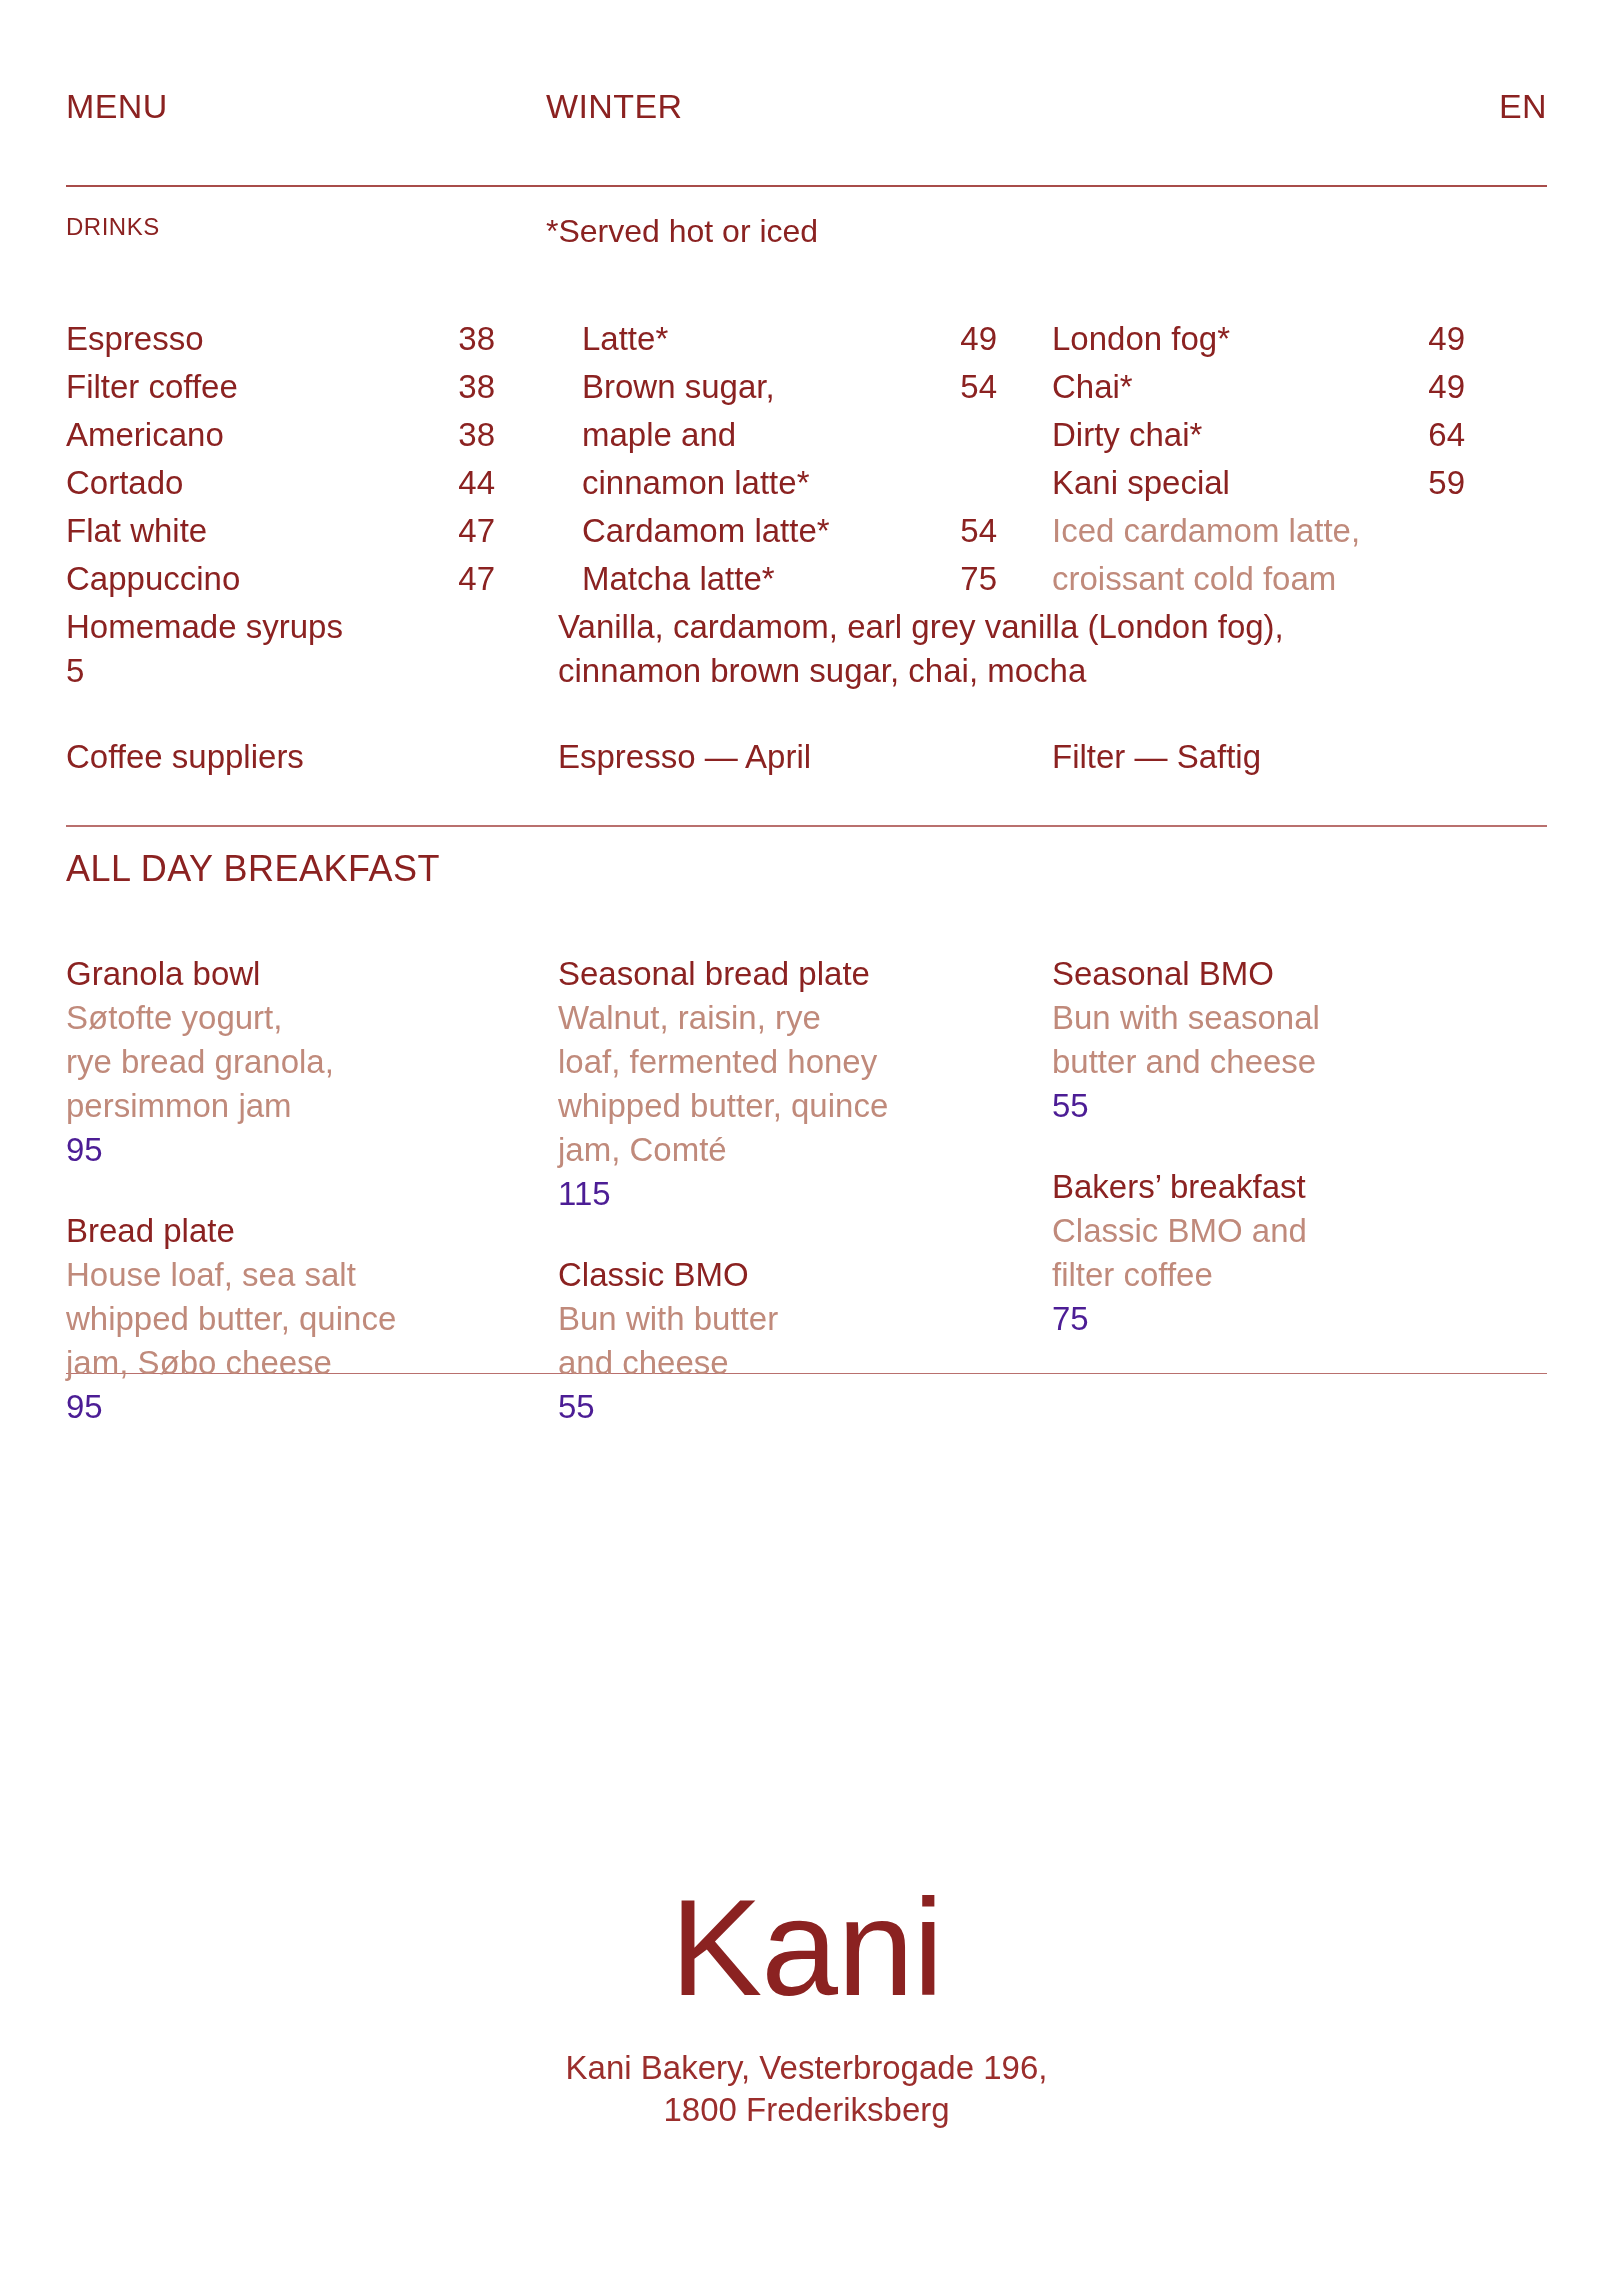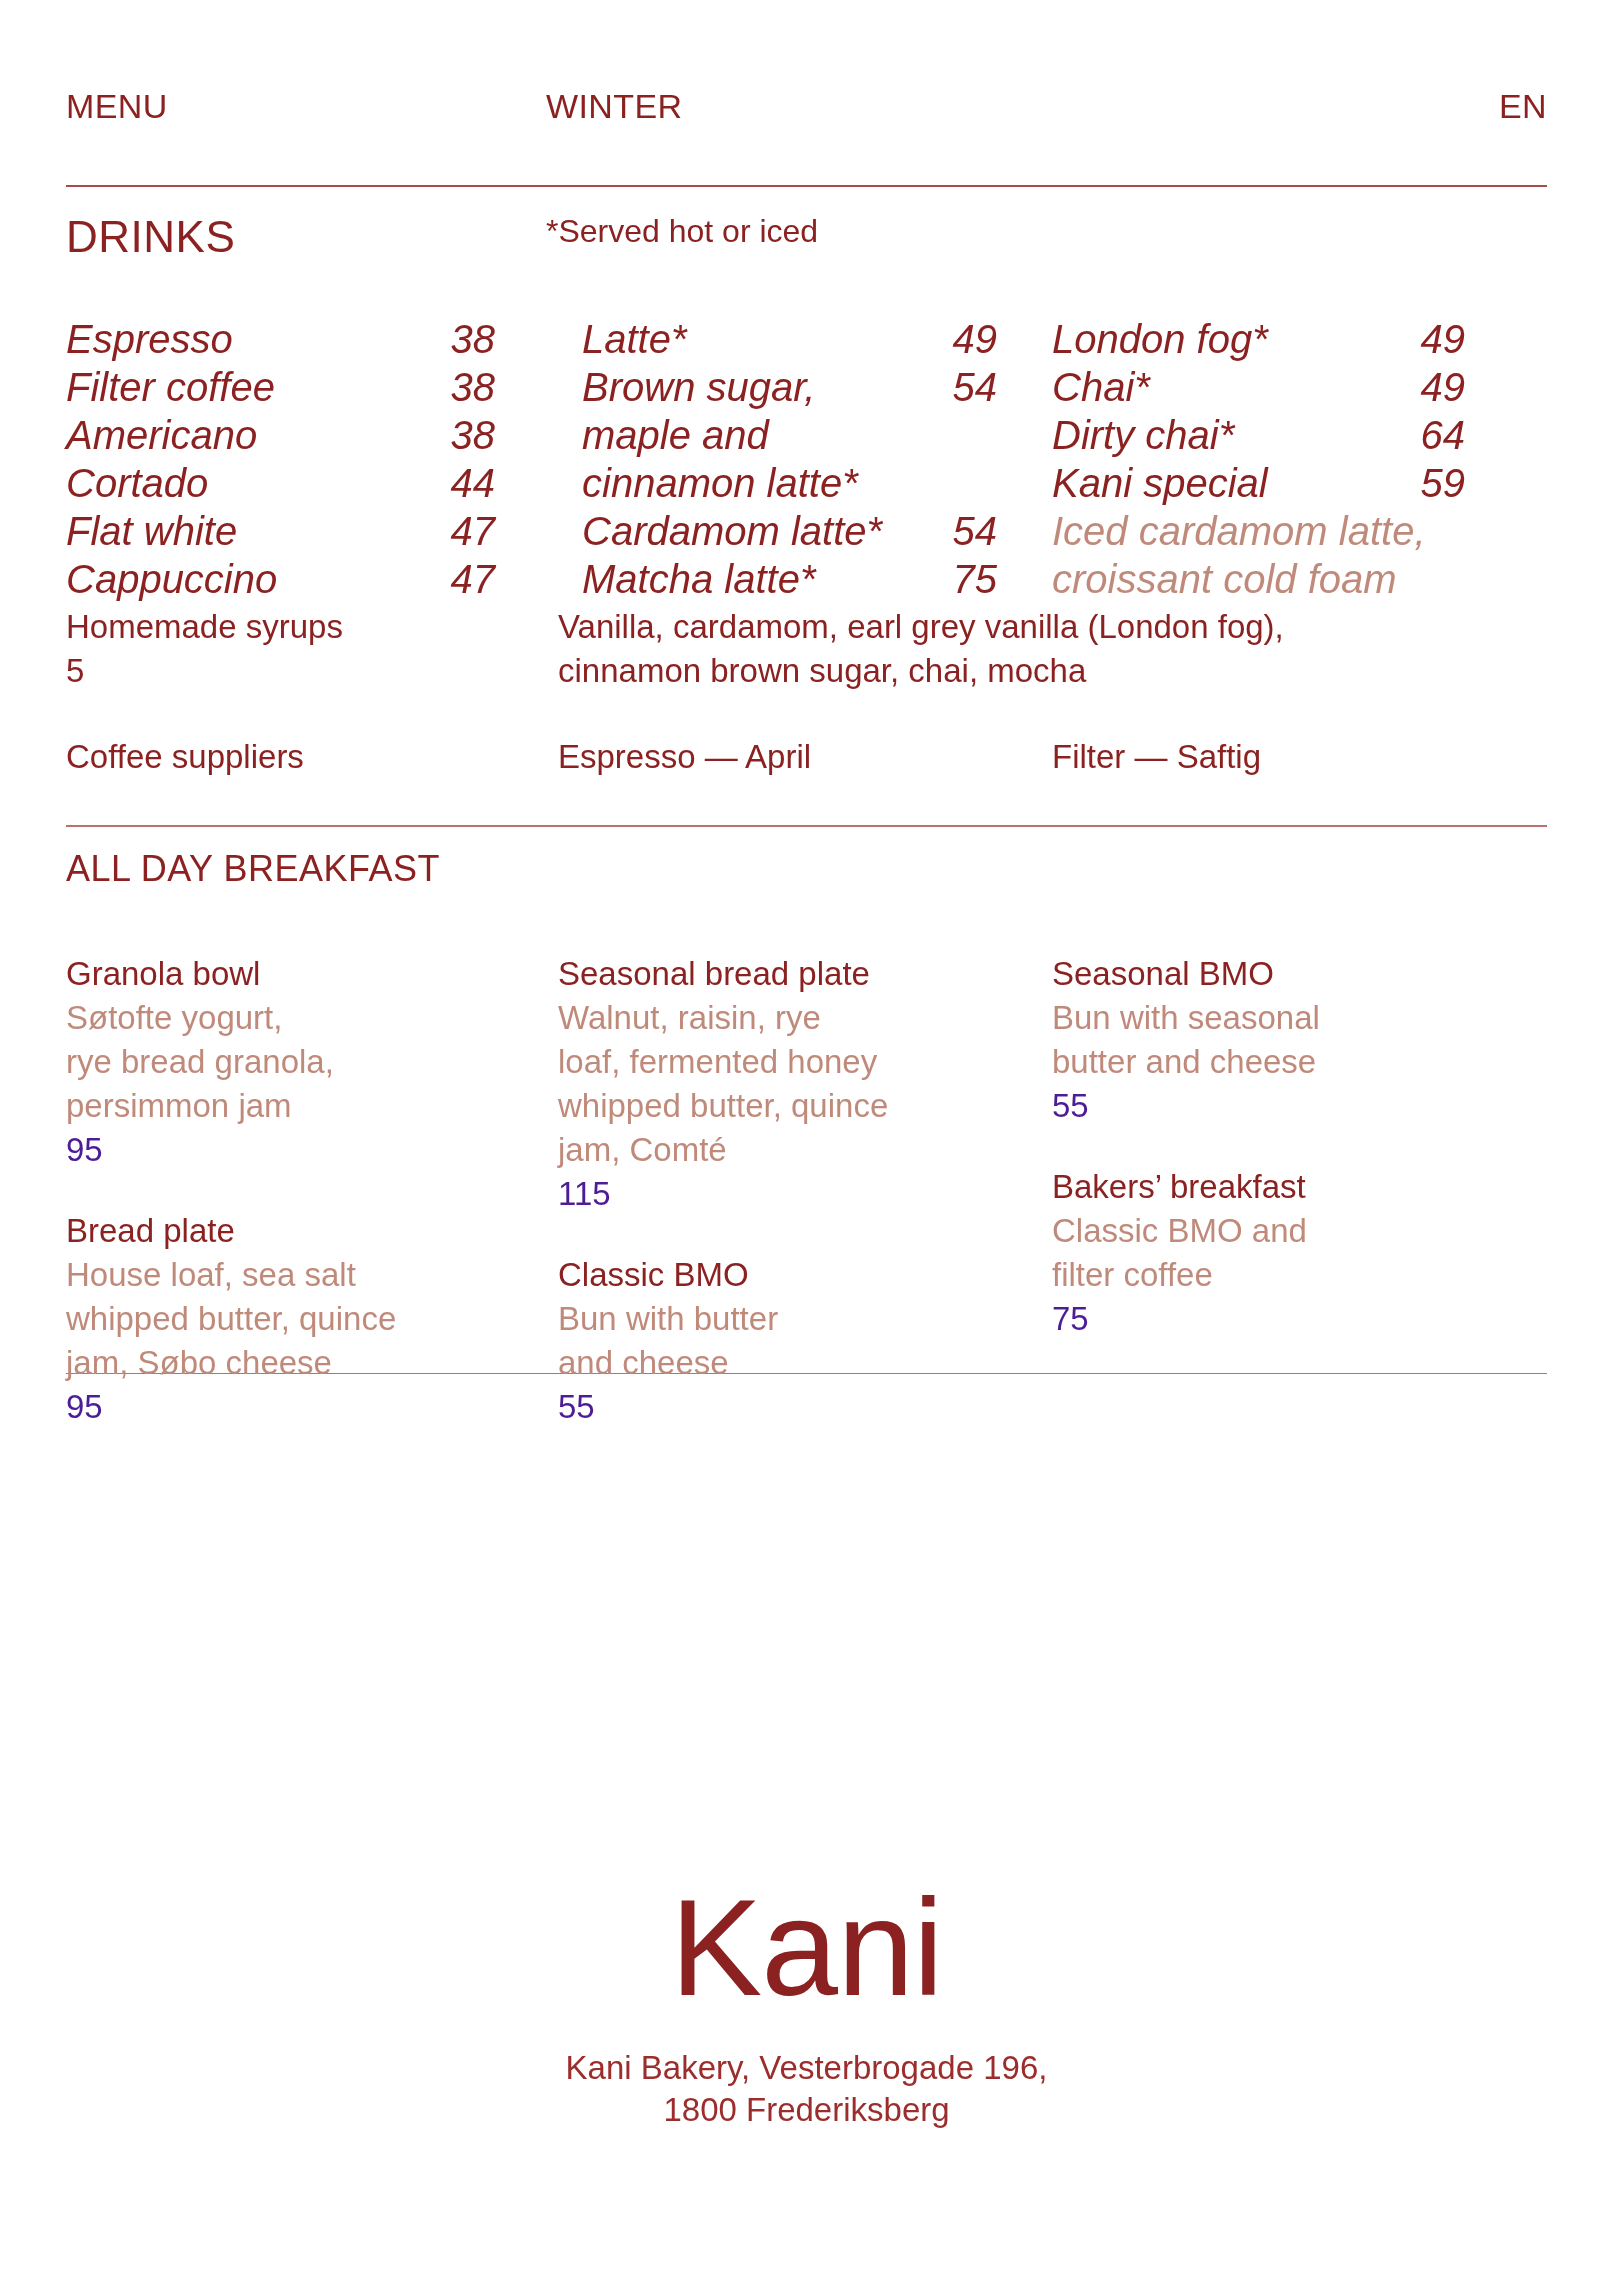--- a/index.html
+++ b/index.html
@@ -49,21 +49,21 @@
 
   
   .section-head {
     position: relative;
     height: 50px;
     margin-top: 28px;
   }
   .section-head .title {
     position: absolute;
     left: 0; top: 0;
-    font-size: 44px;
+    font-size: 24px;
     line-height: 1;
     letter-spacing: 0.5px;
   }
   .section-head .note {
     position: absolute;
     left: 480px; top: 0;
     font-size: 32px;
     line-height: 1;
   }
 
@@ -74,24 +74,23 @@
     height: 277px;
   }
   .dcol { position: absolute; top: 0; }
   .dcol.c1 { left: 0;    width: 429px; }
   .dcol.c2 { left: 492px; width: 415px; margin-left: 24px; }
   .dcol.c3 { left: 986px; width: 413px; }
 
   .drow {
     position: relative;
     height: 48px;
-    font-size: 40px;
+    font-size: 33px;
     line-height: 48px;
     white-space: nowrap;
-    font-style: italic;
   }
   .drow .nm  { display: inline-block; }
   .drow .pr  {
     position: absolute;
     right: 0;
     top: 0;
     text-align: right;
   }
   .light { color: #C08A7B; }
 

